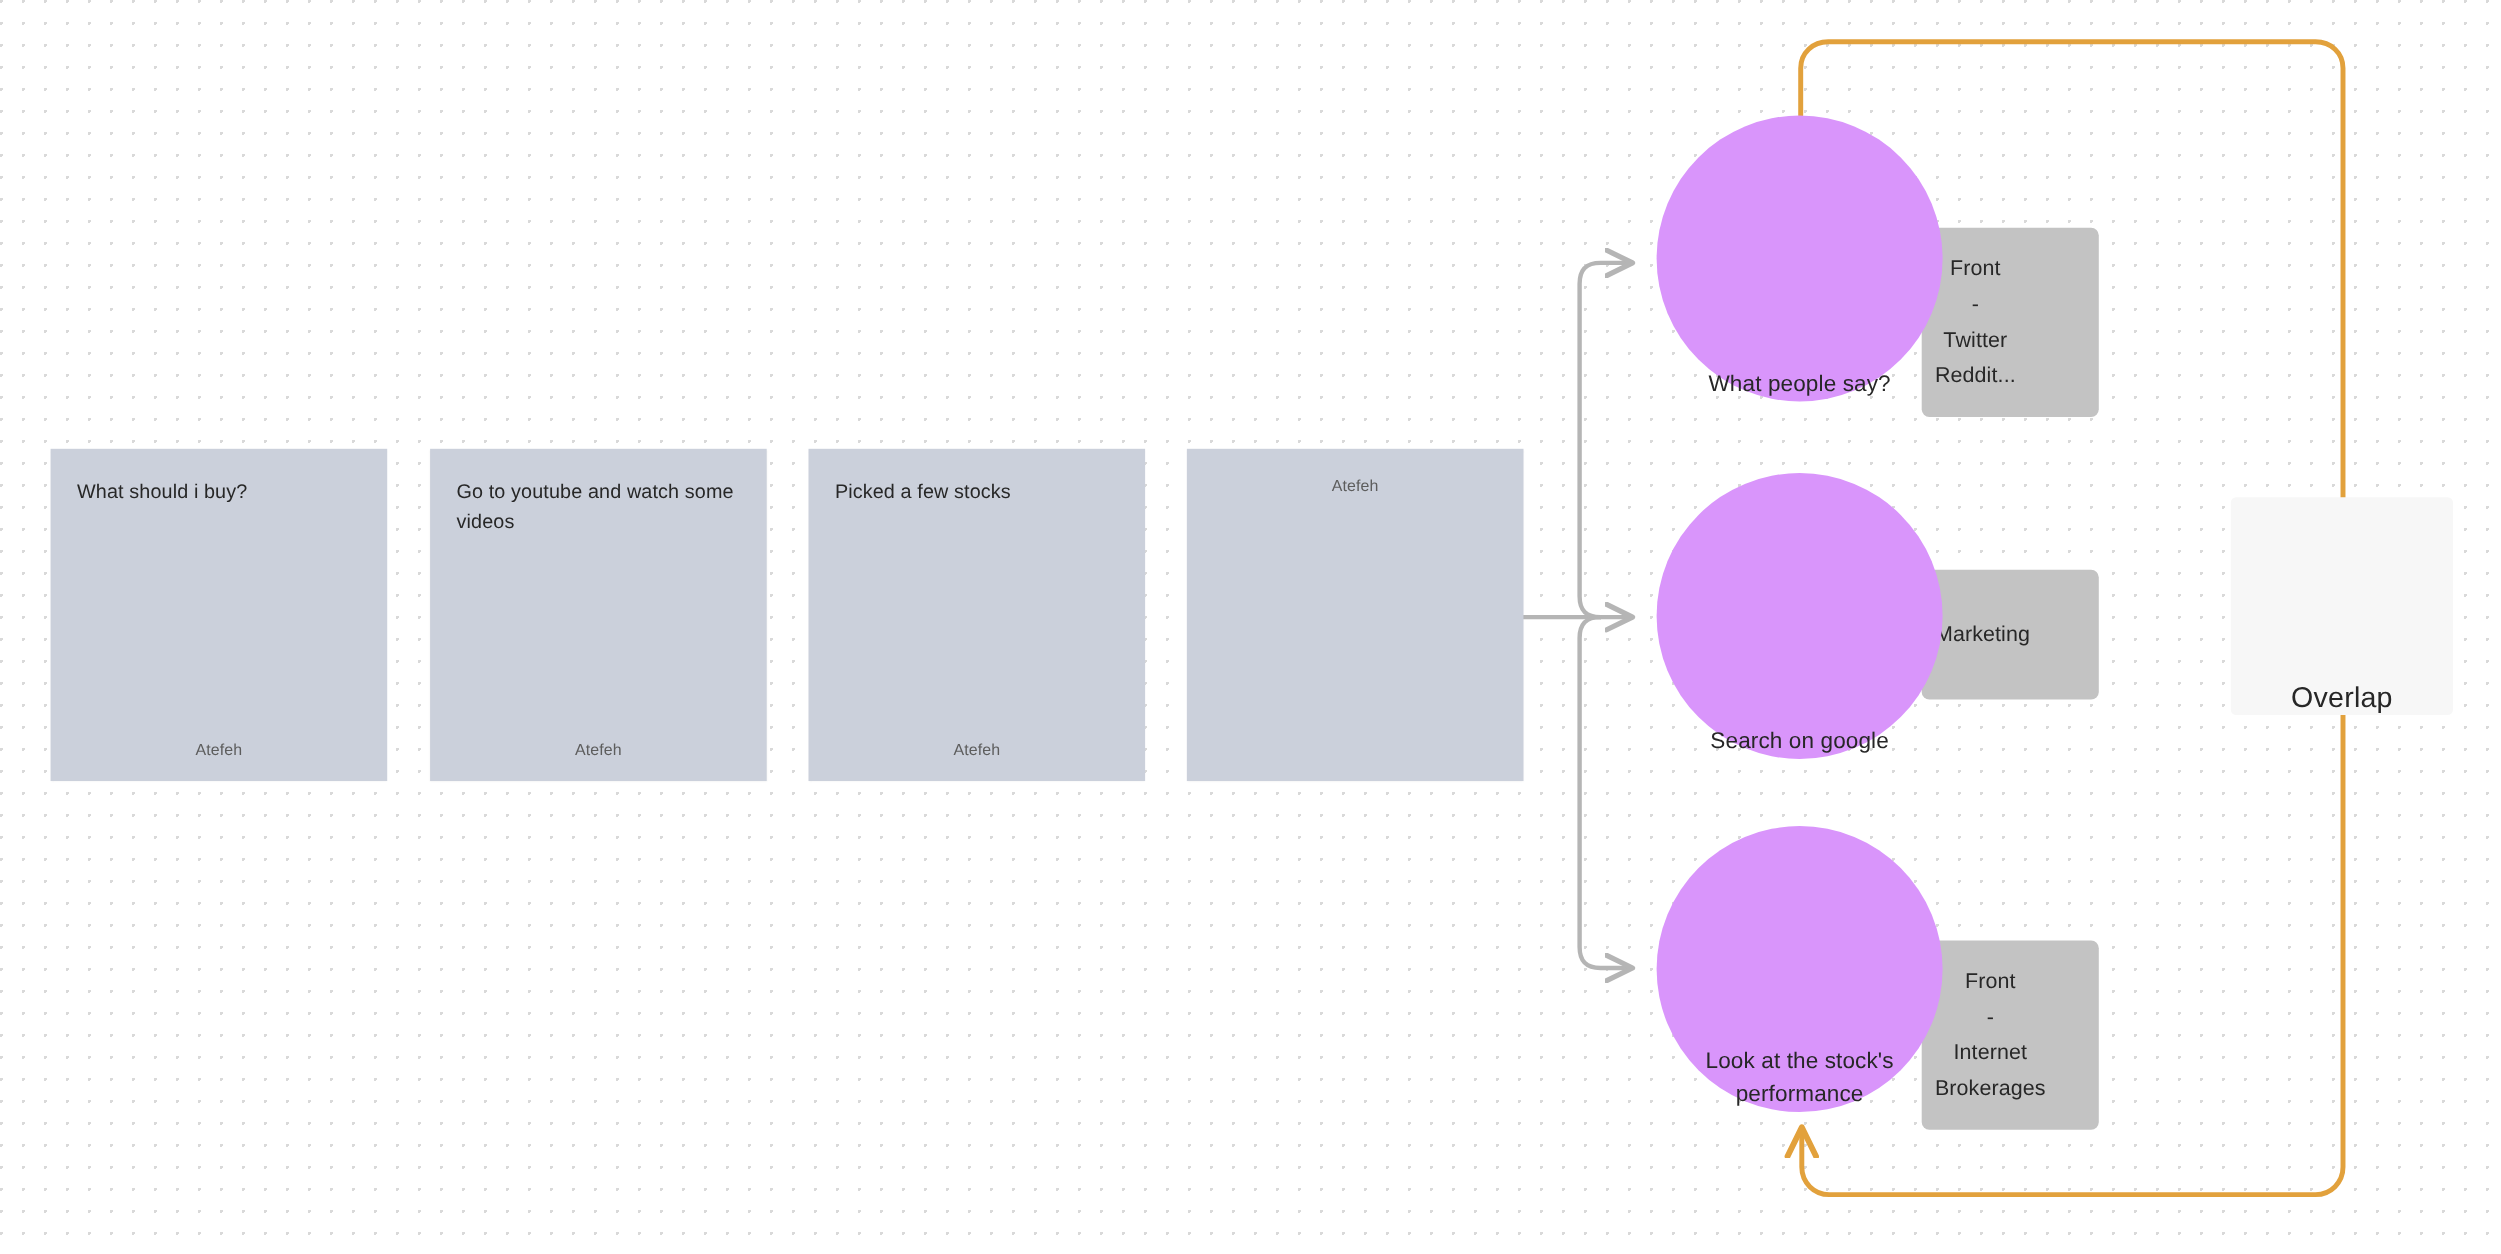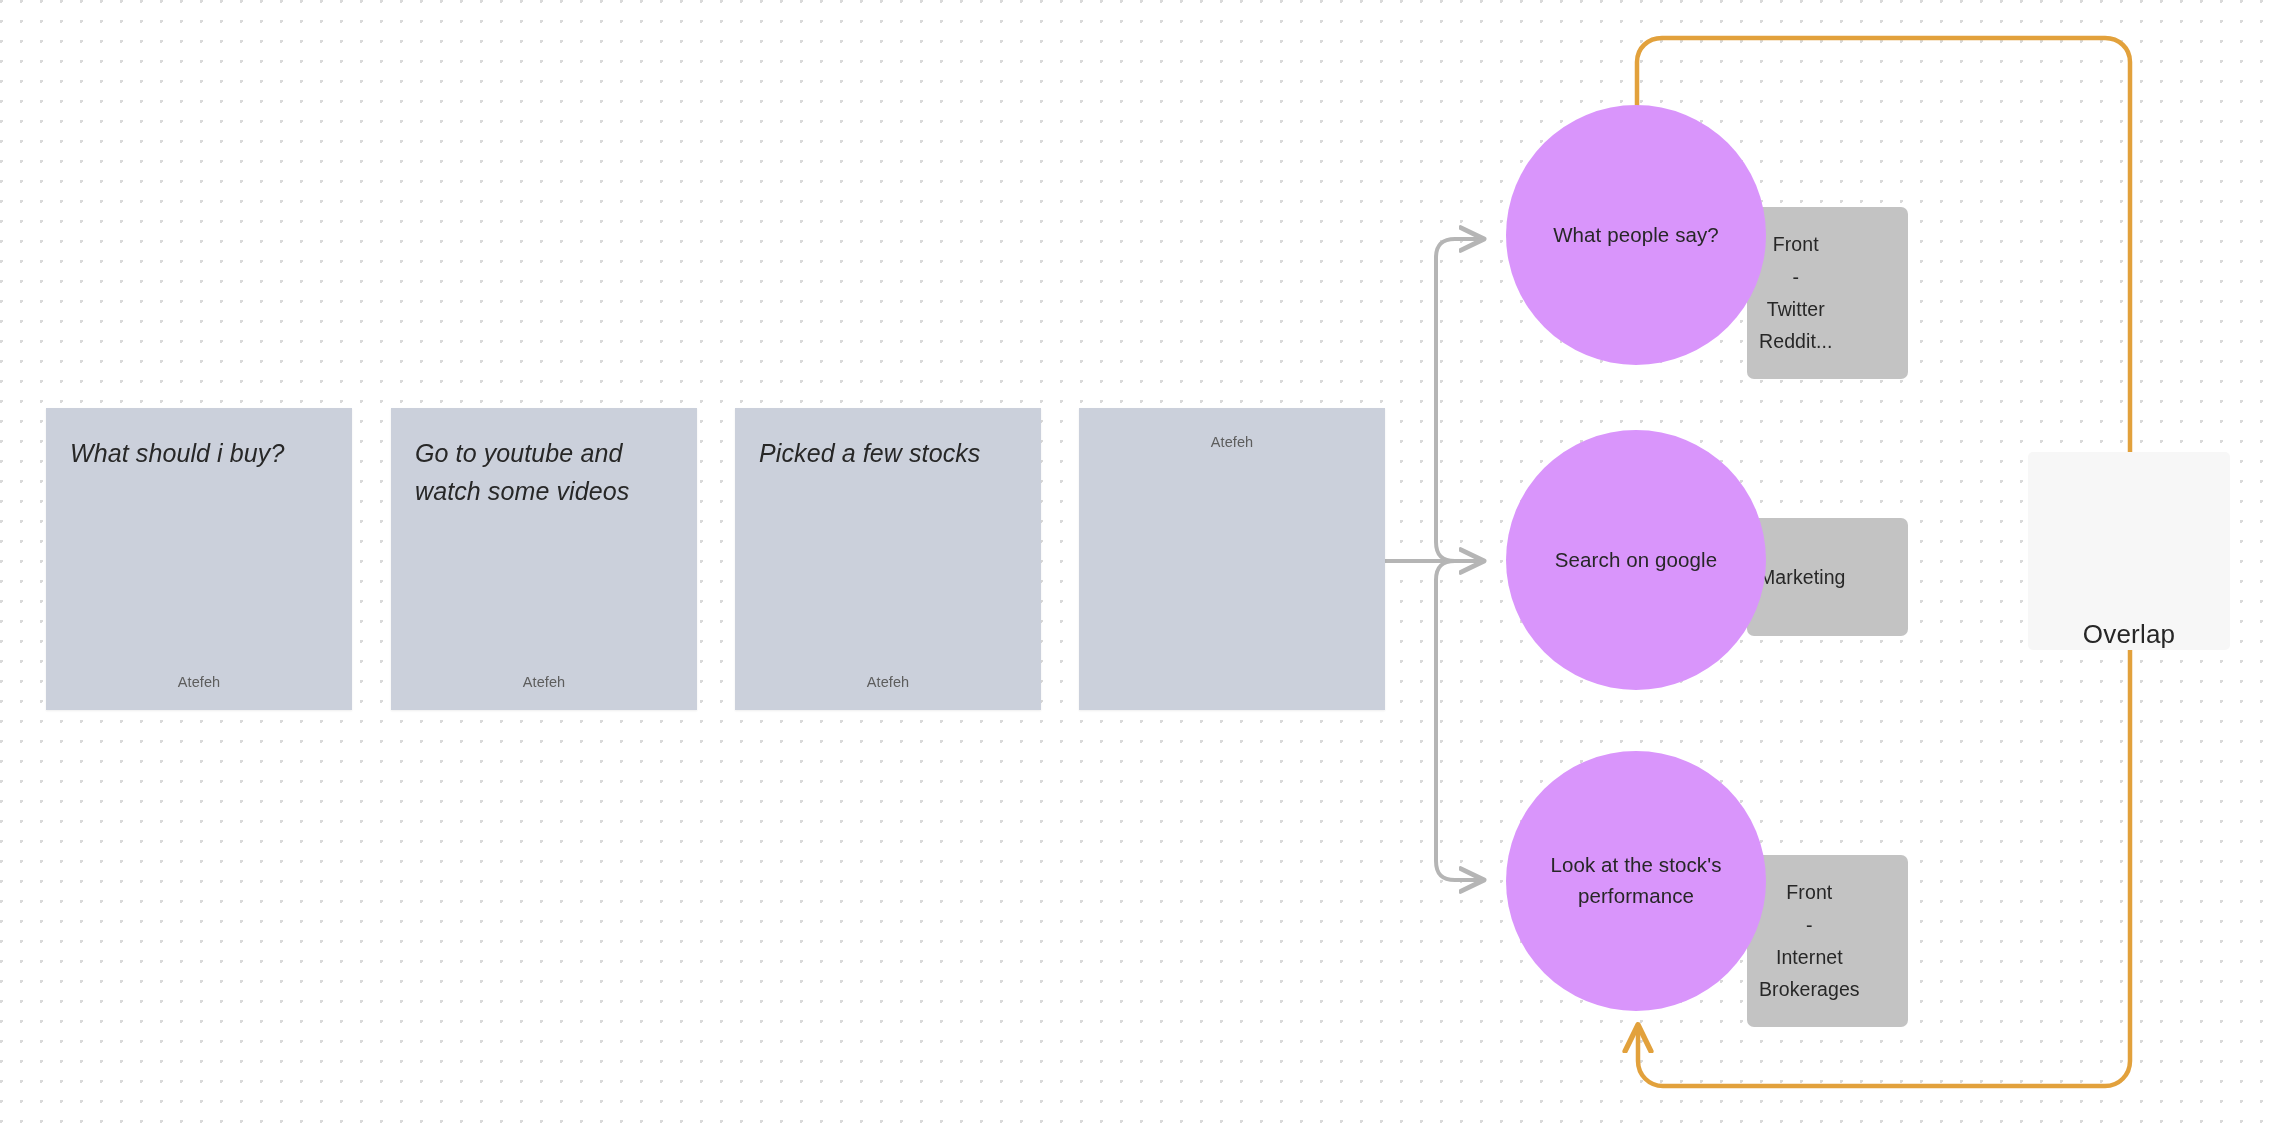--- a/index.html
+++ b/index.html
@@ -36,41 +36,40 @@
     background: #cbd0db;
     box-sizing: border-box;
     padding: 26px 24px 20px 24px;
     display: flex;
     flex-direction: column;
     justify-content: space-between;
     box-shadow: 0 1px 2px rgba(0,0,0,0.07);
     z-index: 3;
   }
   .sticky-text {
-    font-size: 25px;
+    font-size: 18px;
     line-height: 1.52;
     color: #272727;
     letter-spacing: 0.1px;
     white-space: pre-wrap;
-    font-style: italic;
   }
   .sticky-author {
     font-size: 14.5px;
     color: #5d5d5d;
     letter-spacing: 0.1px;
     text-align: center;
   }
 
   
   .circle {
     position: absolute;
     border-radius: 50%;
     background: #d995fb;
     display: flex;
-    align-items: center;
+    align-items: flex-end;
     justify-content: center;
     text-align: center;
     z-index: 4;
     box-sizing: border-box;
     padding: 0 30px;
   }
   .circle-text {
     font-size: 20.5px;
     line-height: 1.5;
     color: #272727;

